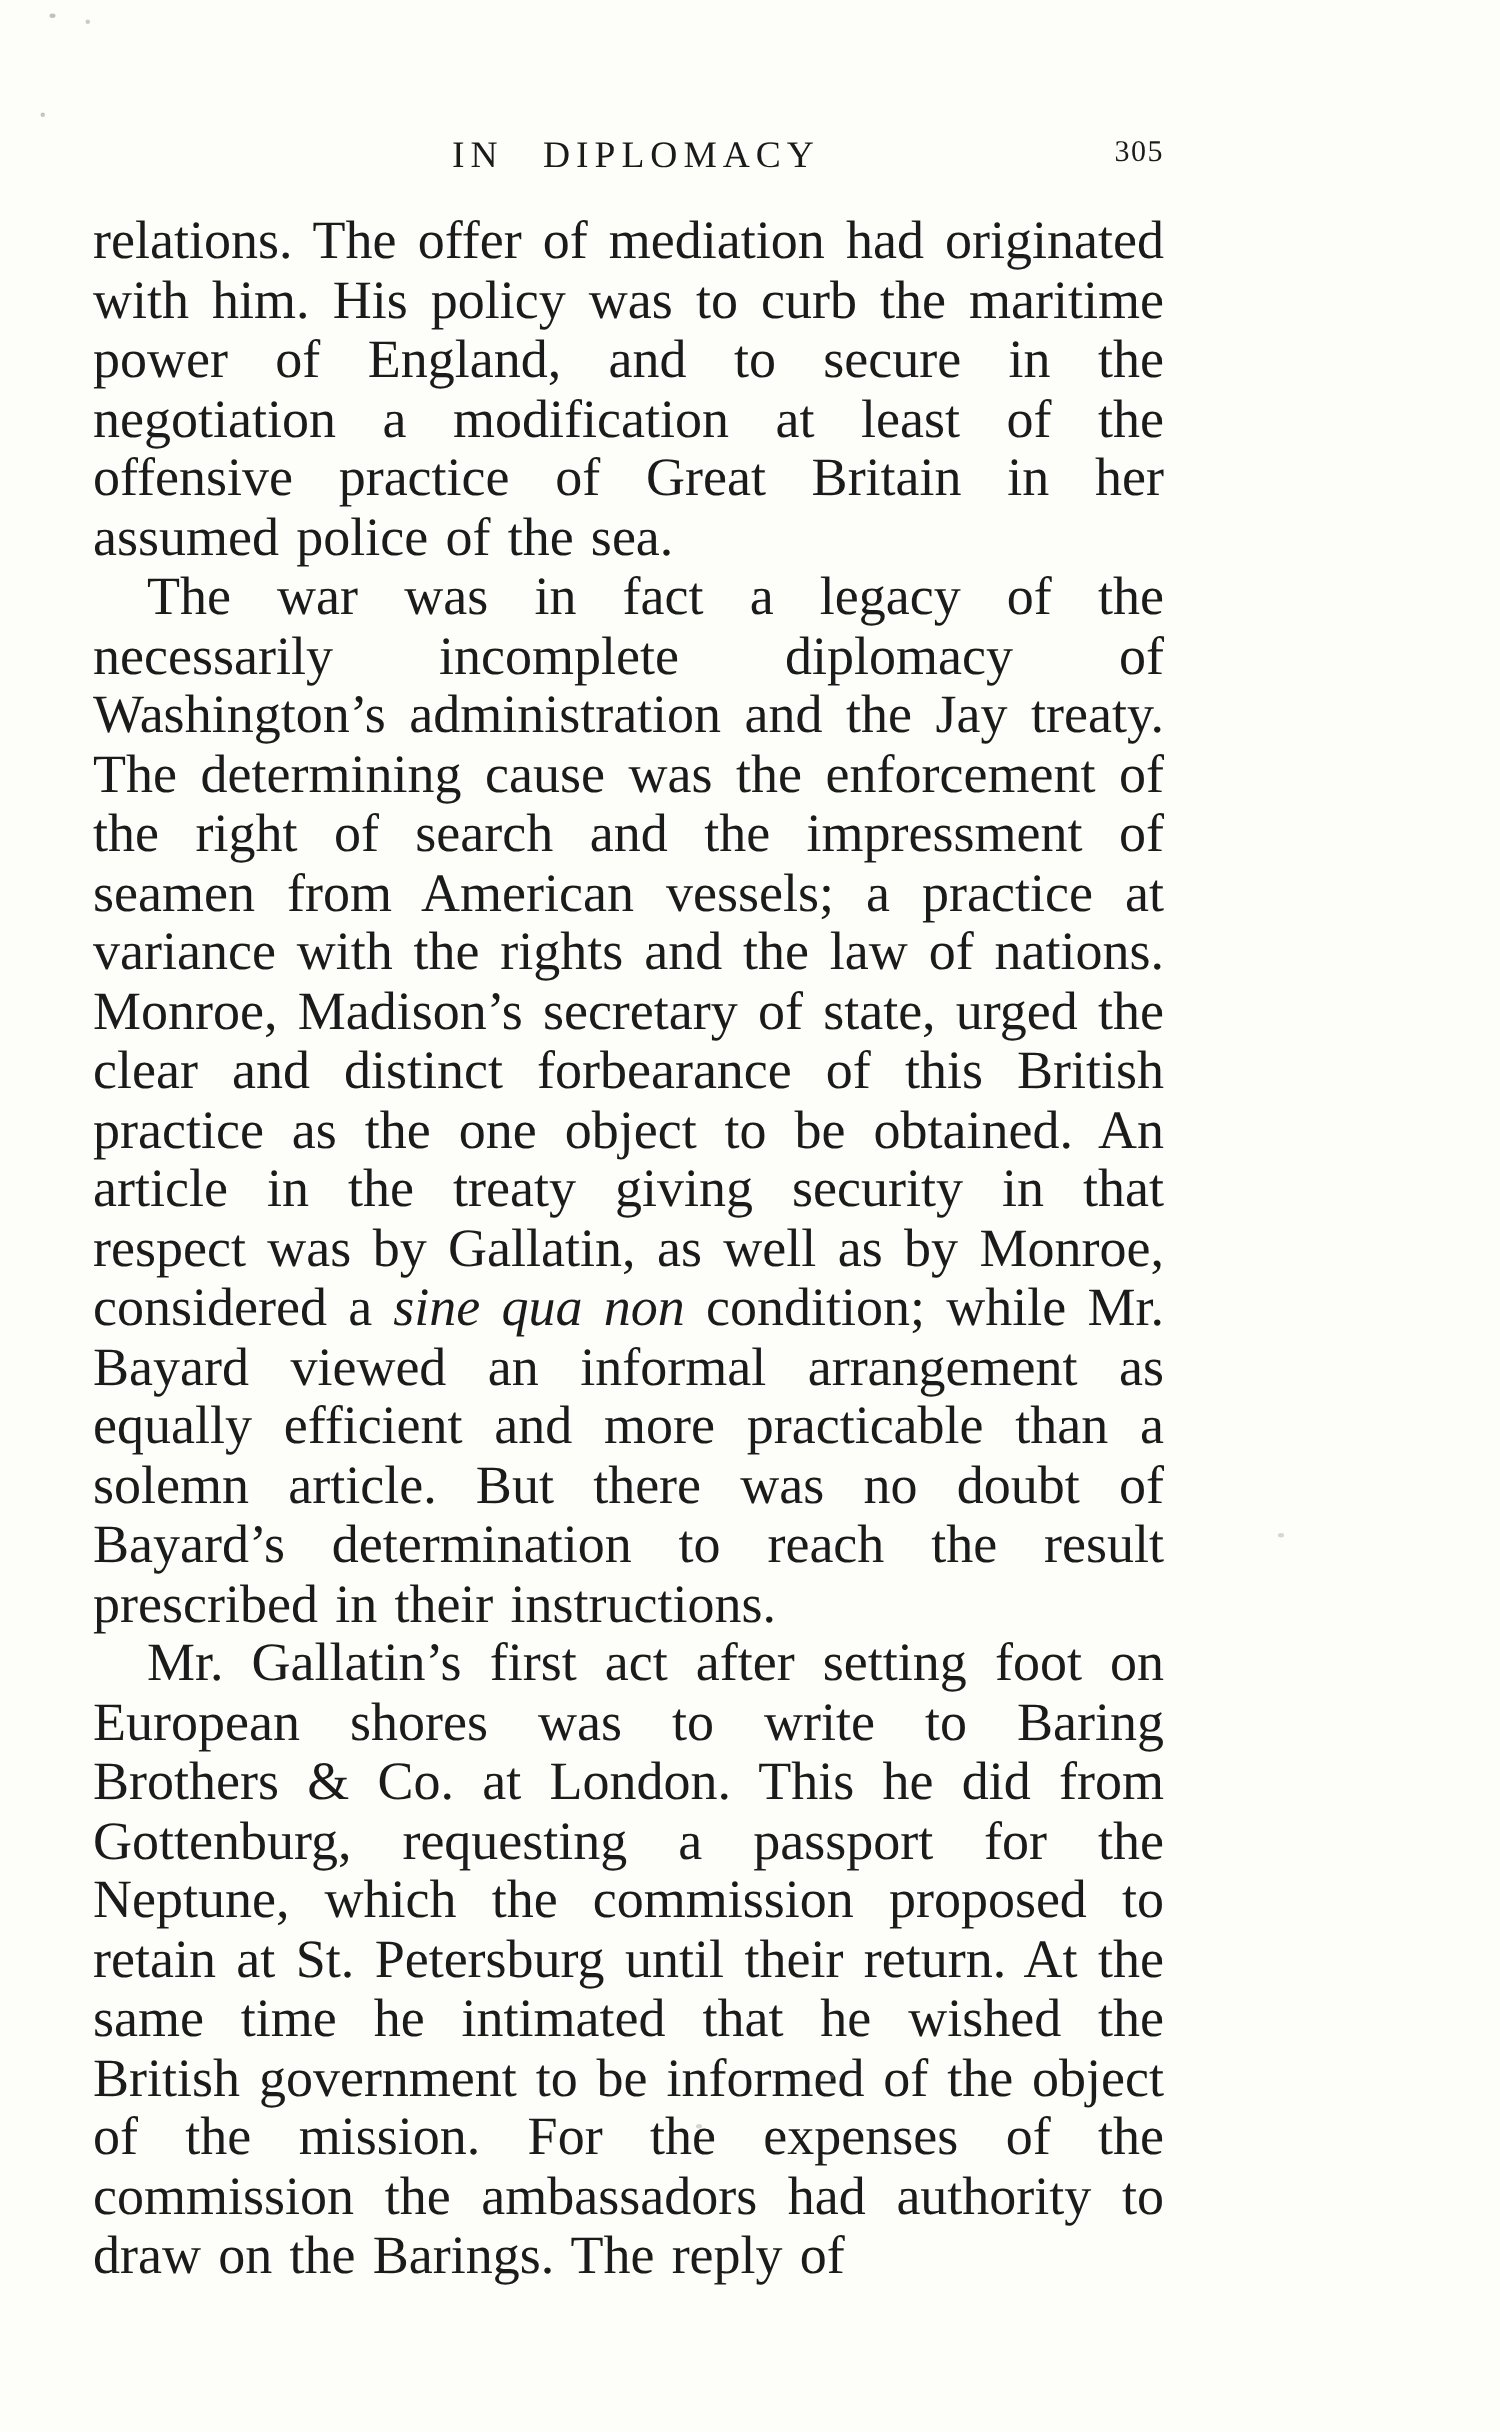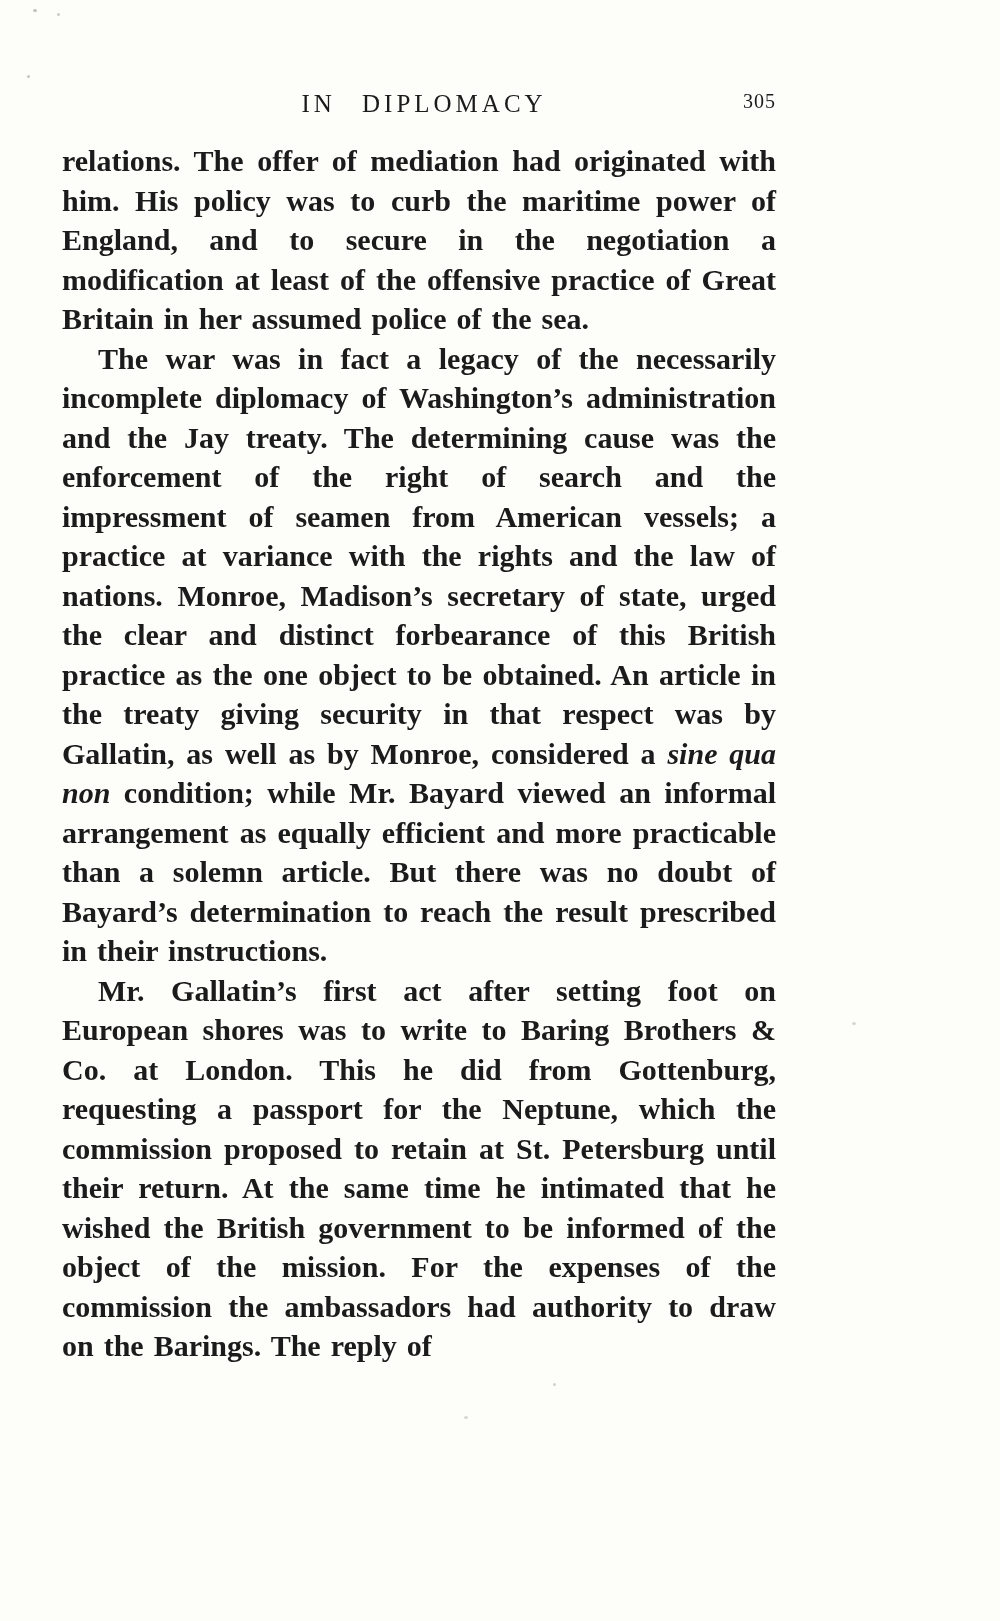--- a/index.html
+++ b/index.html
@@ -41,25 +41,24 @@
     right: 0;
     top: 0;
     font-size: 20px;
     letter-spacing: 1px;
   }
   .body-text {
     position: absolute;
     top: 141px;
     left: 62px;
     width: 714px;
-    font-size: 30px;
+    font-size: 36px;
     line-height: 39.5px;
     text-align: justify;
     word-spacing: 2.5px;
-    font-weight: bold;
   }
   .body-text p {
     margin: 0;
   }
   .body-text p.indent {
     text-indent: 36px;
   }
   .body-text em {
     font-style: italic;
   }

